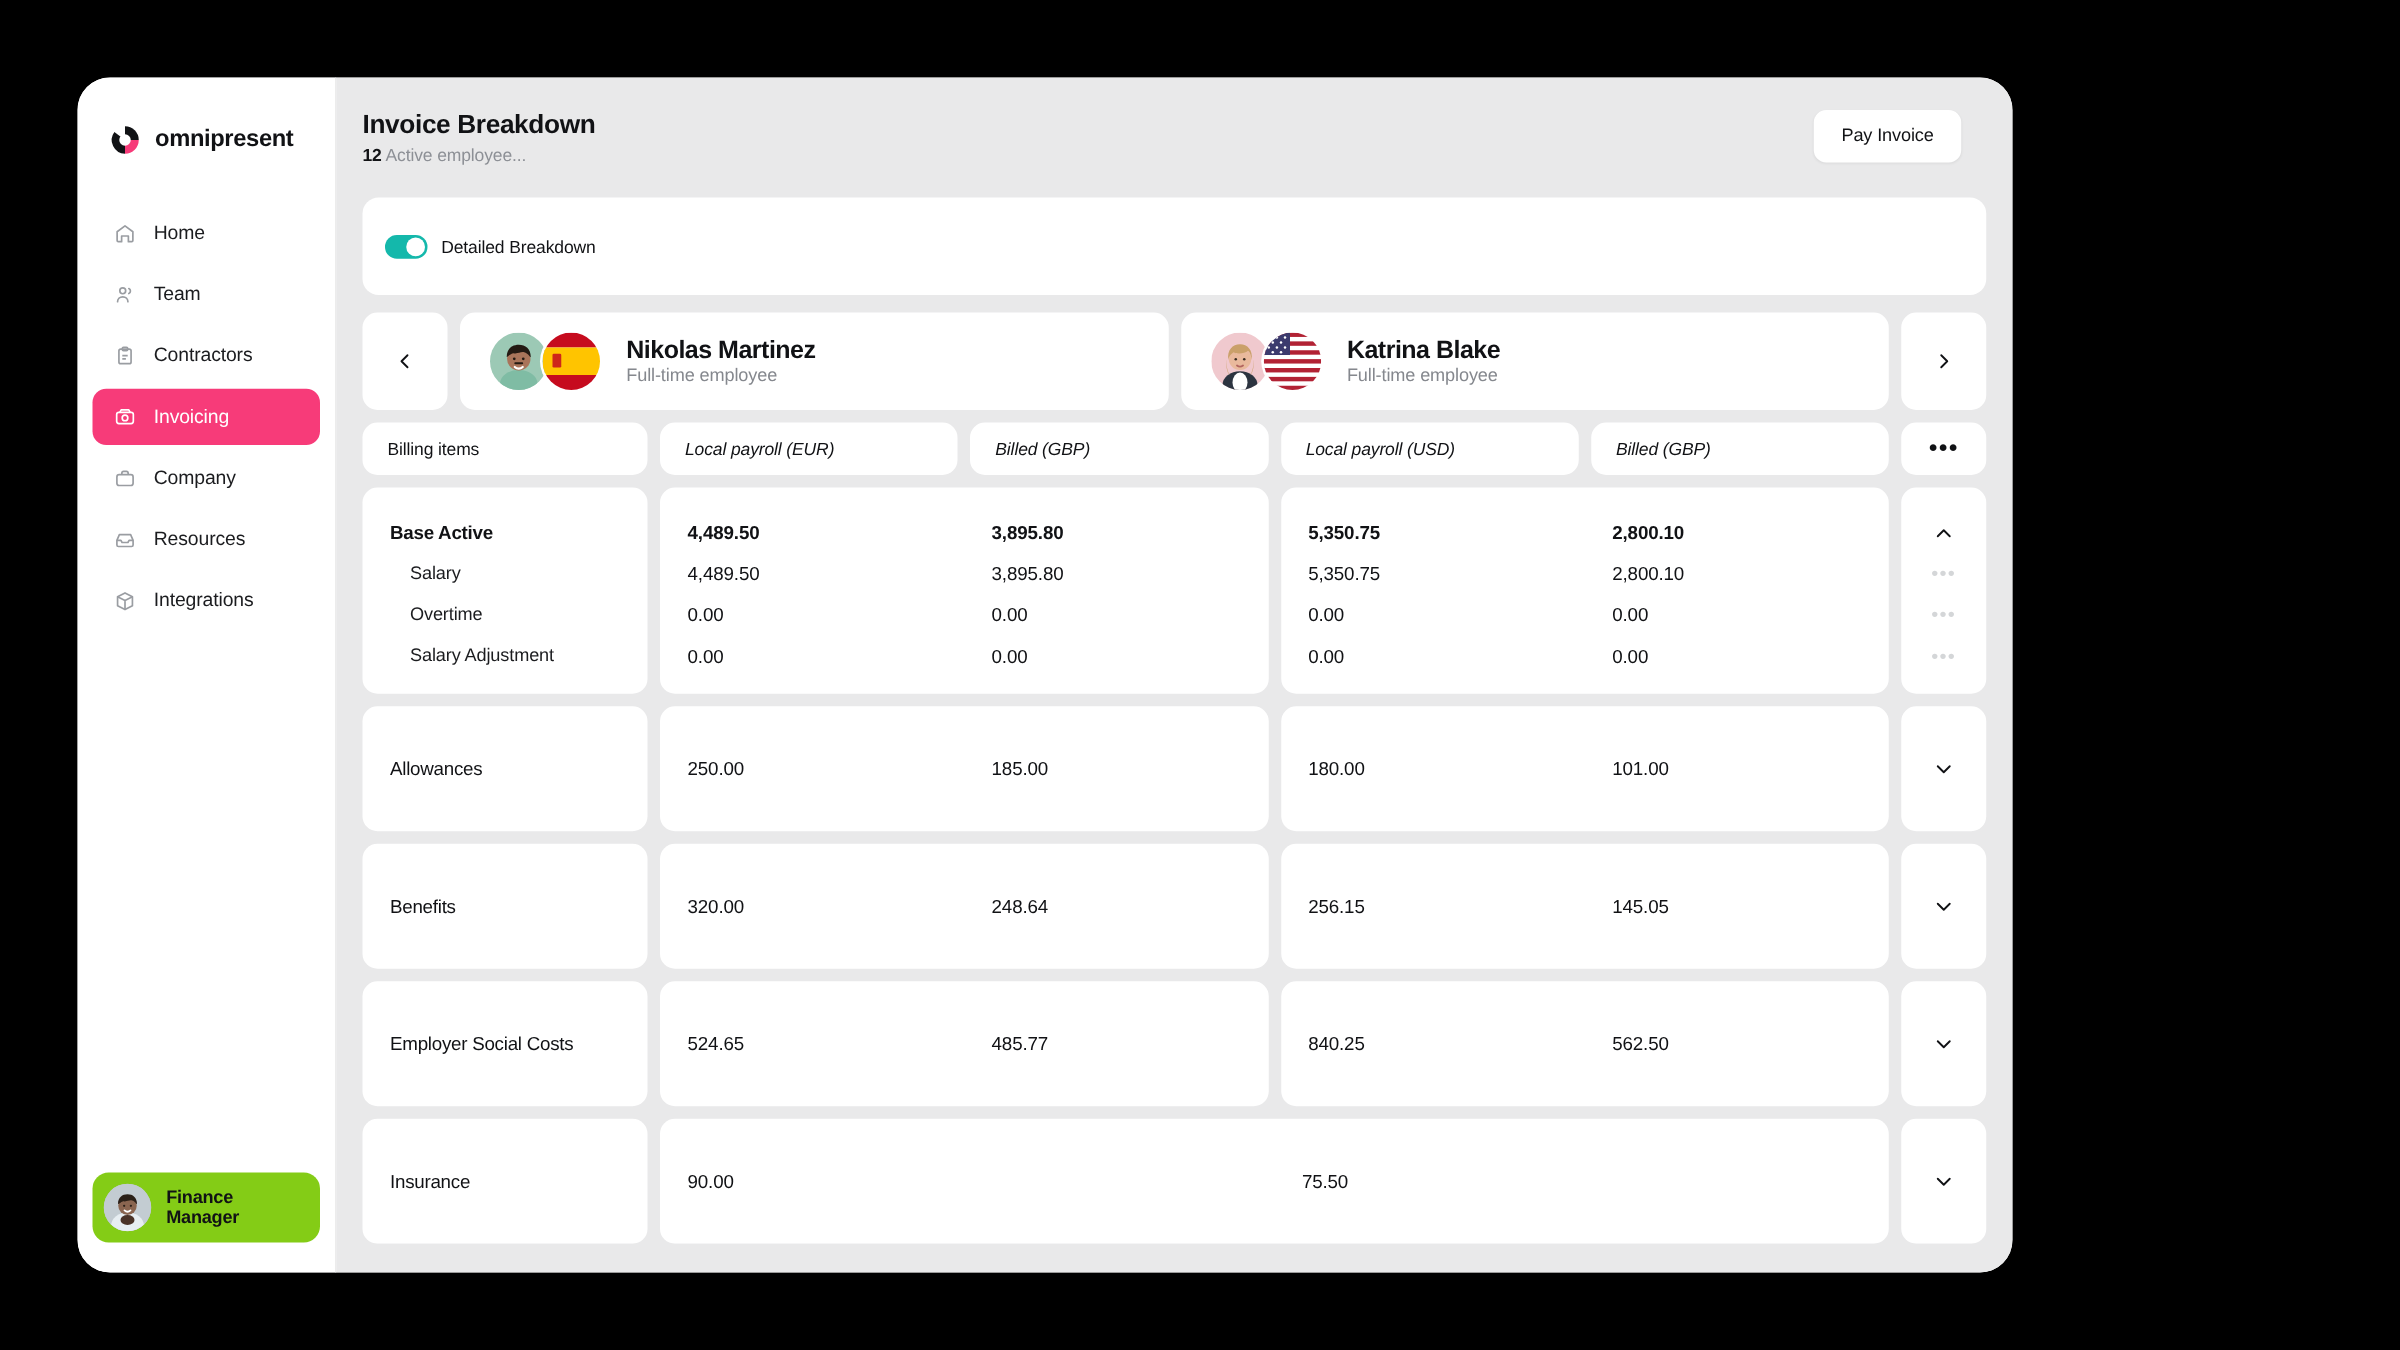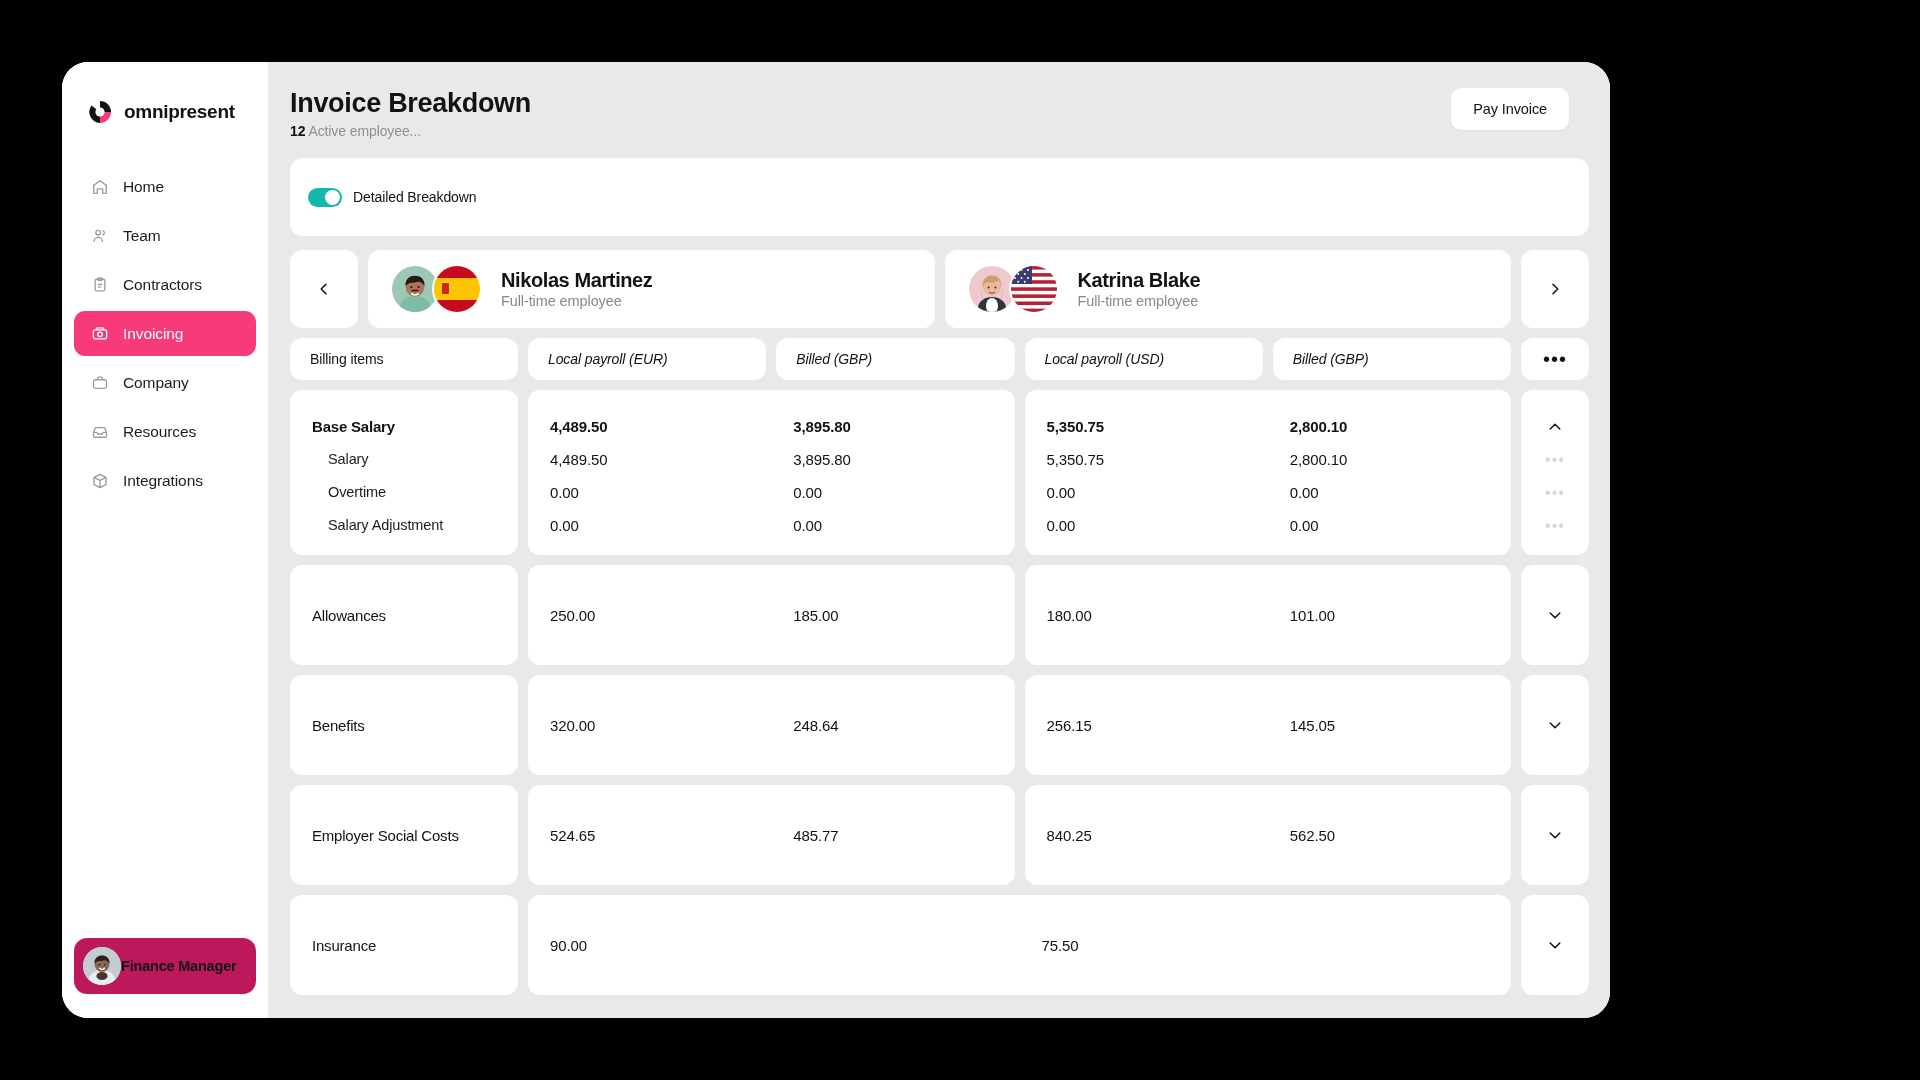--- a/index.html
+++ b/index.html
@@ -66,21 +66,22 @@
   }
   .nav-item.active .nav-icon { color: #ffffff; }
 
   .sidebar-footer {
     margin-top: auto;
     padding: 0 12px 24px 12px;
   }
   .user-card {
     display: flex;
     align-items: center;
-    background: #be185d;
+    gap: 12px;
+    background: #84cc16;
     border-radius: 13px;
     padding: 9px 14px 9px 9px;
     cursor: pointer;
   }
   .user-avatar {
     width: 38px; height: 38px; flex: 0 0 38px;
     border-radius: 50%;
     overflow: hidden;
     position: relative;
     background: #b9c3c9;
@@ -98,21 +99,21 @@
   }
 
   .page-header {
     display: flex;
     align-items: flex-start;
     justify-content: space-between;
     padding: 26px 41px 0 21px;
     height: 96px;
     flex: 0 0 96px;
   }
-  .page-title { font-size: 27px; font-weight: 700; color: #111215; letter-spacing: -0.3px; }
+  .page-title { font-size: 21px; font-weight: 700; color: #111215; letter-spacing: -0.3px; }
   .page-sub { font-size: 14px; color: #8d9096; margin-top: 4px; letter-spacing: -0.1px; }
   .page-sub b { color: #111215; font-weight: 700; }
   .pay-btn {
     background: #ffffff;
     border: none;
     border-radius: 10px;
     padding: 0 22px;
     height: 42px;
     font-size: 14.5px;
     color: #111215;
@@ -514,21 +515,21 @@
           <div class="cell head-cell">Local payroll (USD)</div>
           <div class="cell head-cell">Billed (GBP)</div>
         </div>
         <div class="cell c-act">
           <span class="dots-static">•••</span>
         </div>
       </div>
 
       <div class="row sec-row" style="height:165px">
         <div class="cell c-label sec-label-cell">
-          <div class="sec-title row-h">Base Salary</div>
+          <div class="sec-title row-h">Base Active</div>
           <div class="sub-label row-h">Salary</div>
           <div class="sub-label row-h">Overtime</div>
           <div class="sub-label row-h">Salary Adjustment</div>
         </div>
 
         <div class="cell sec-values-cell">
           <div class="val-line row-h">
             <span class="val total">4,489.50</span>
             <span class="val total">3,895.80</span>
           </div>

